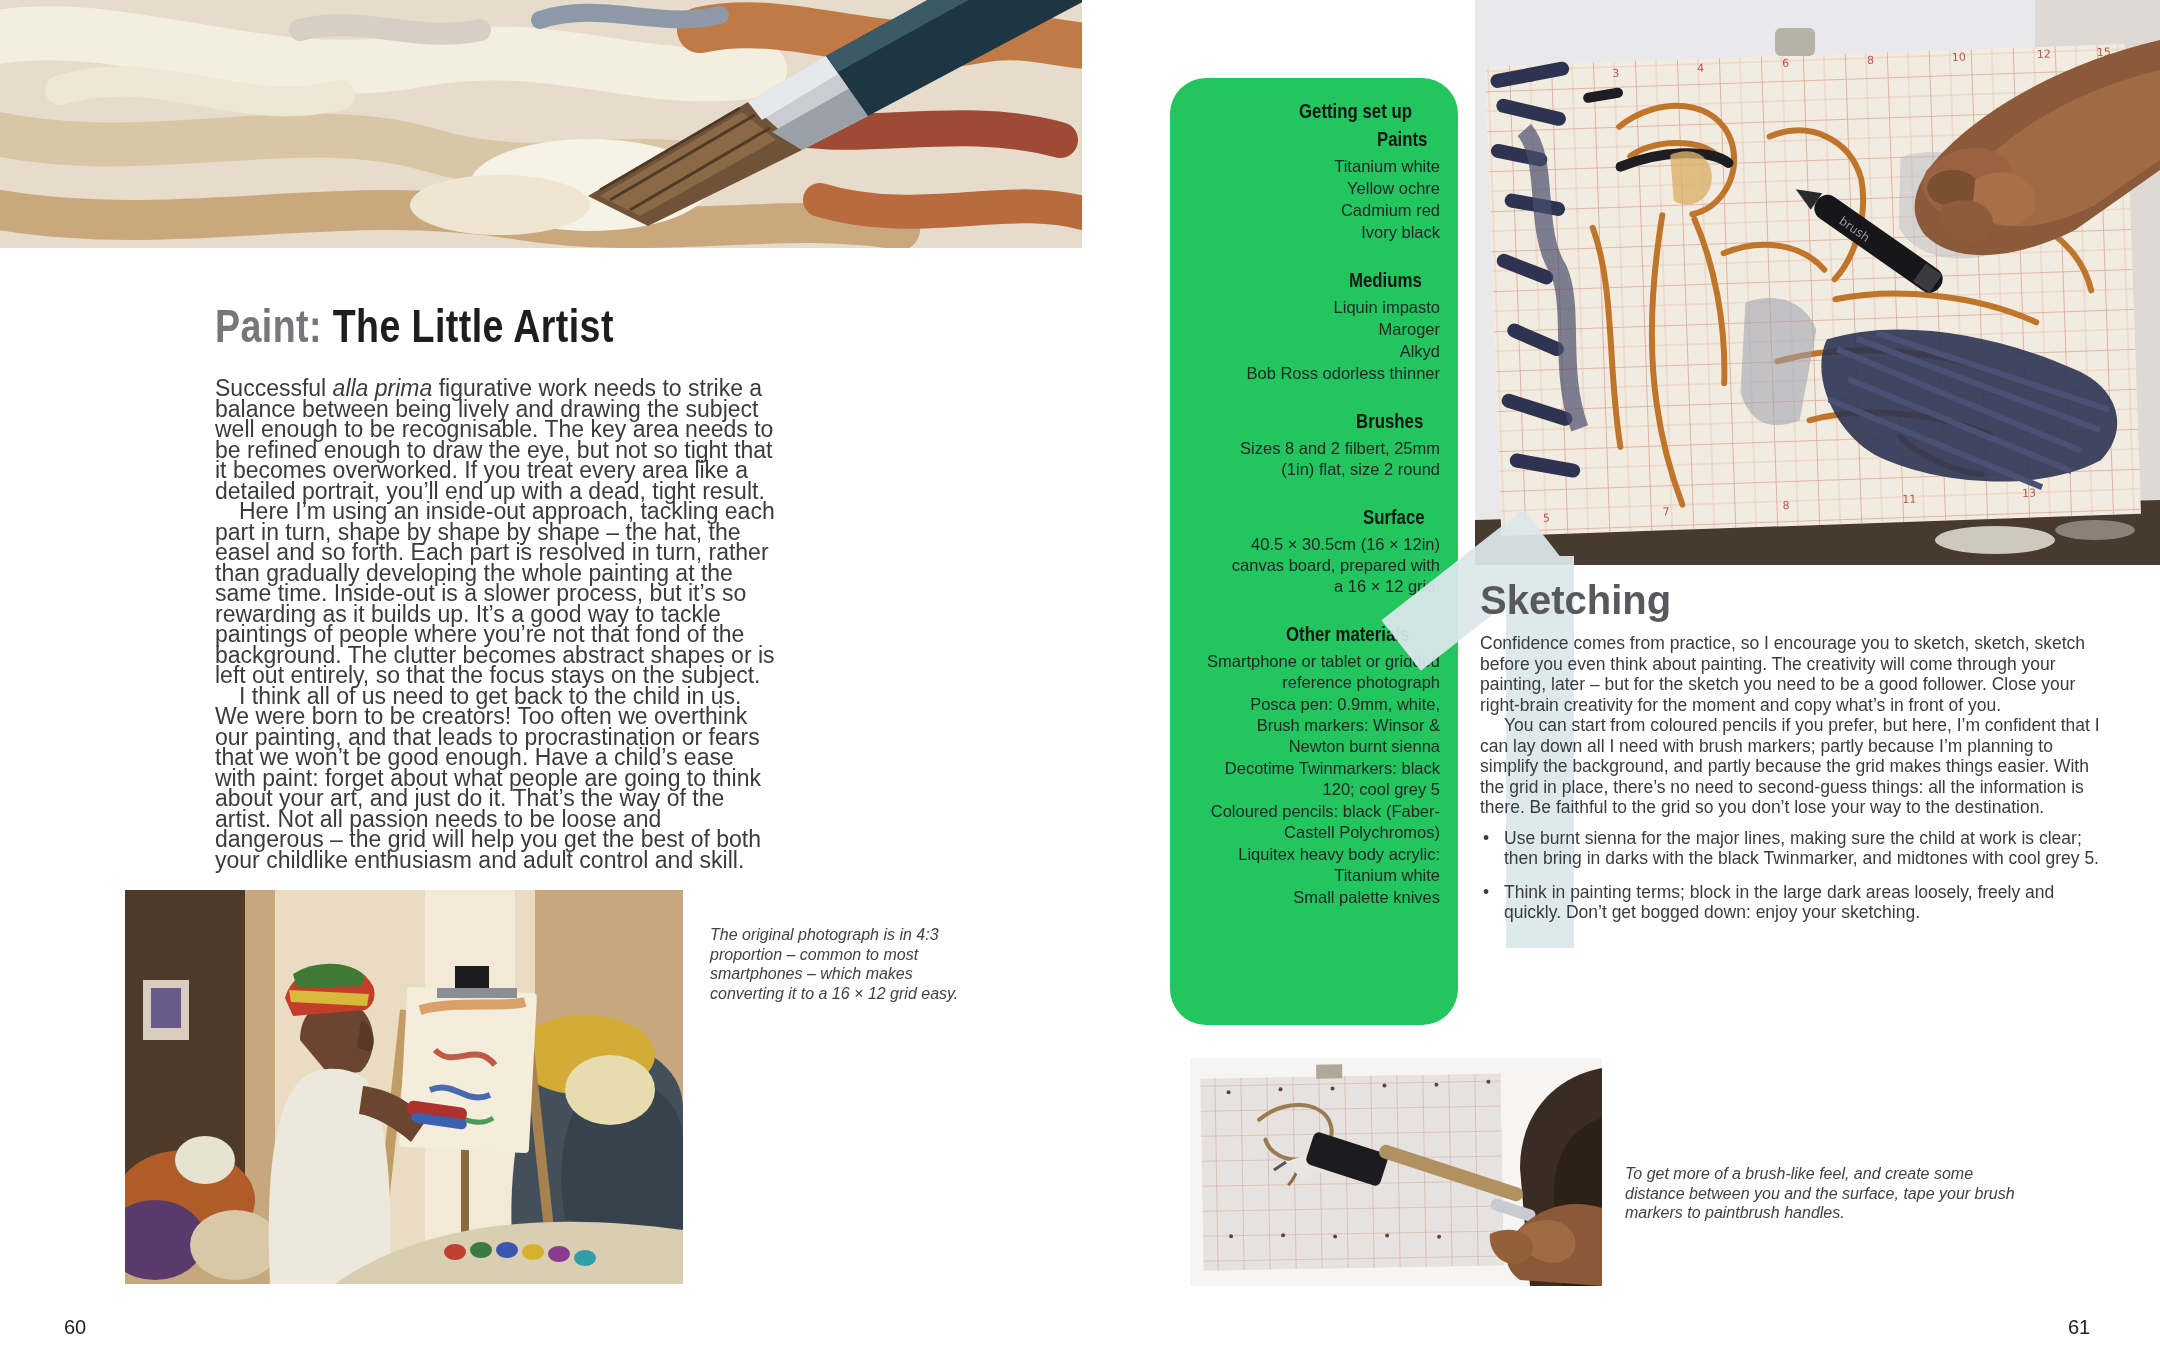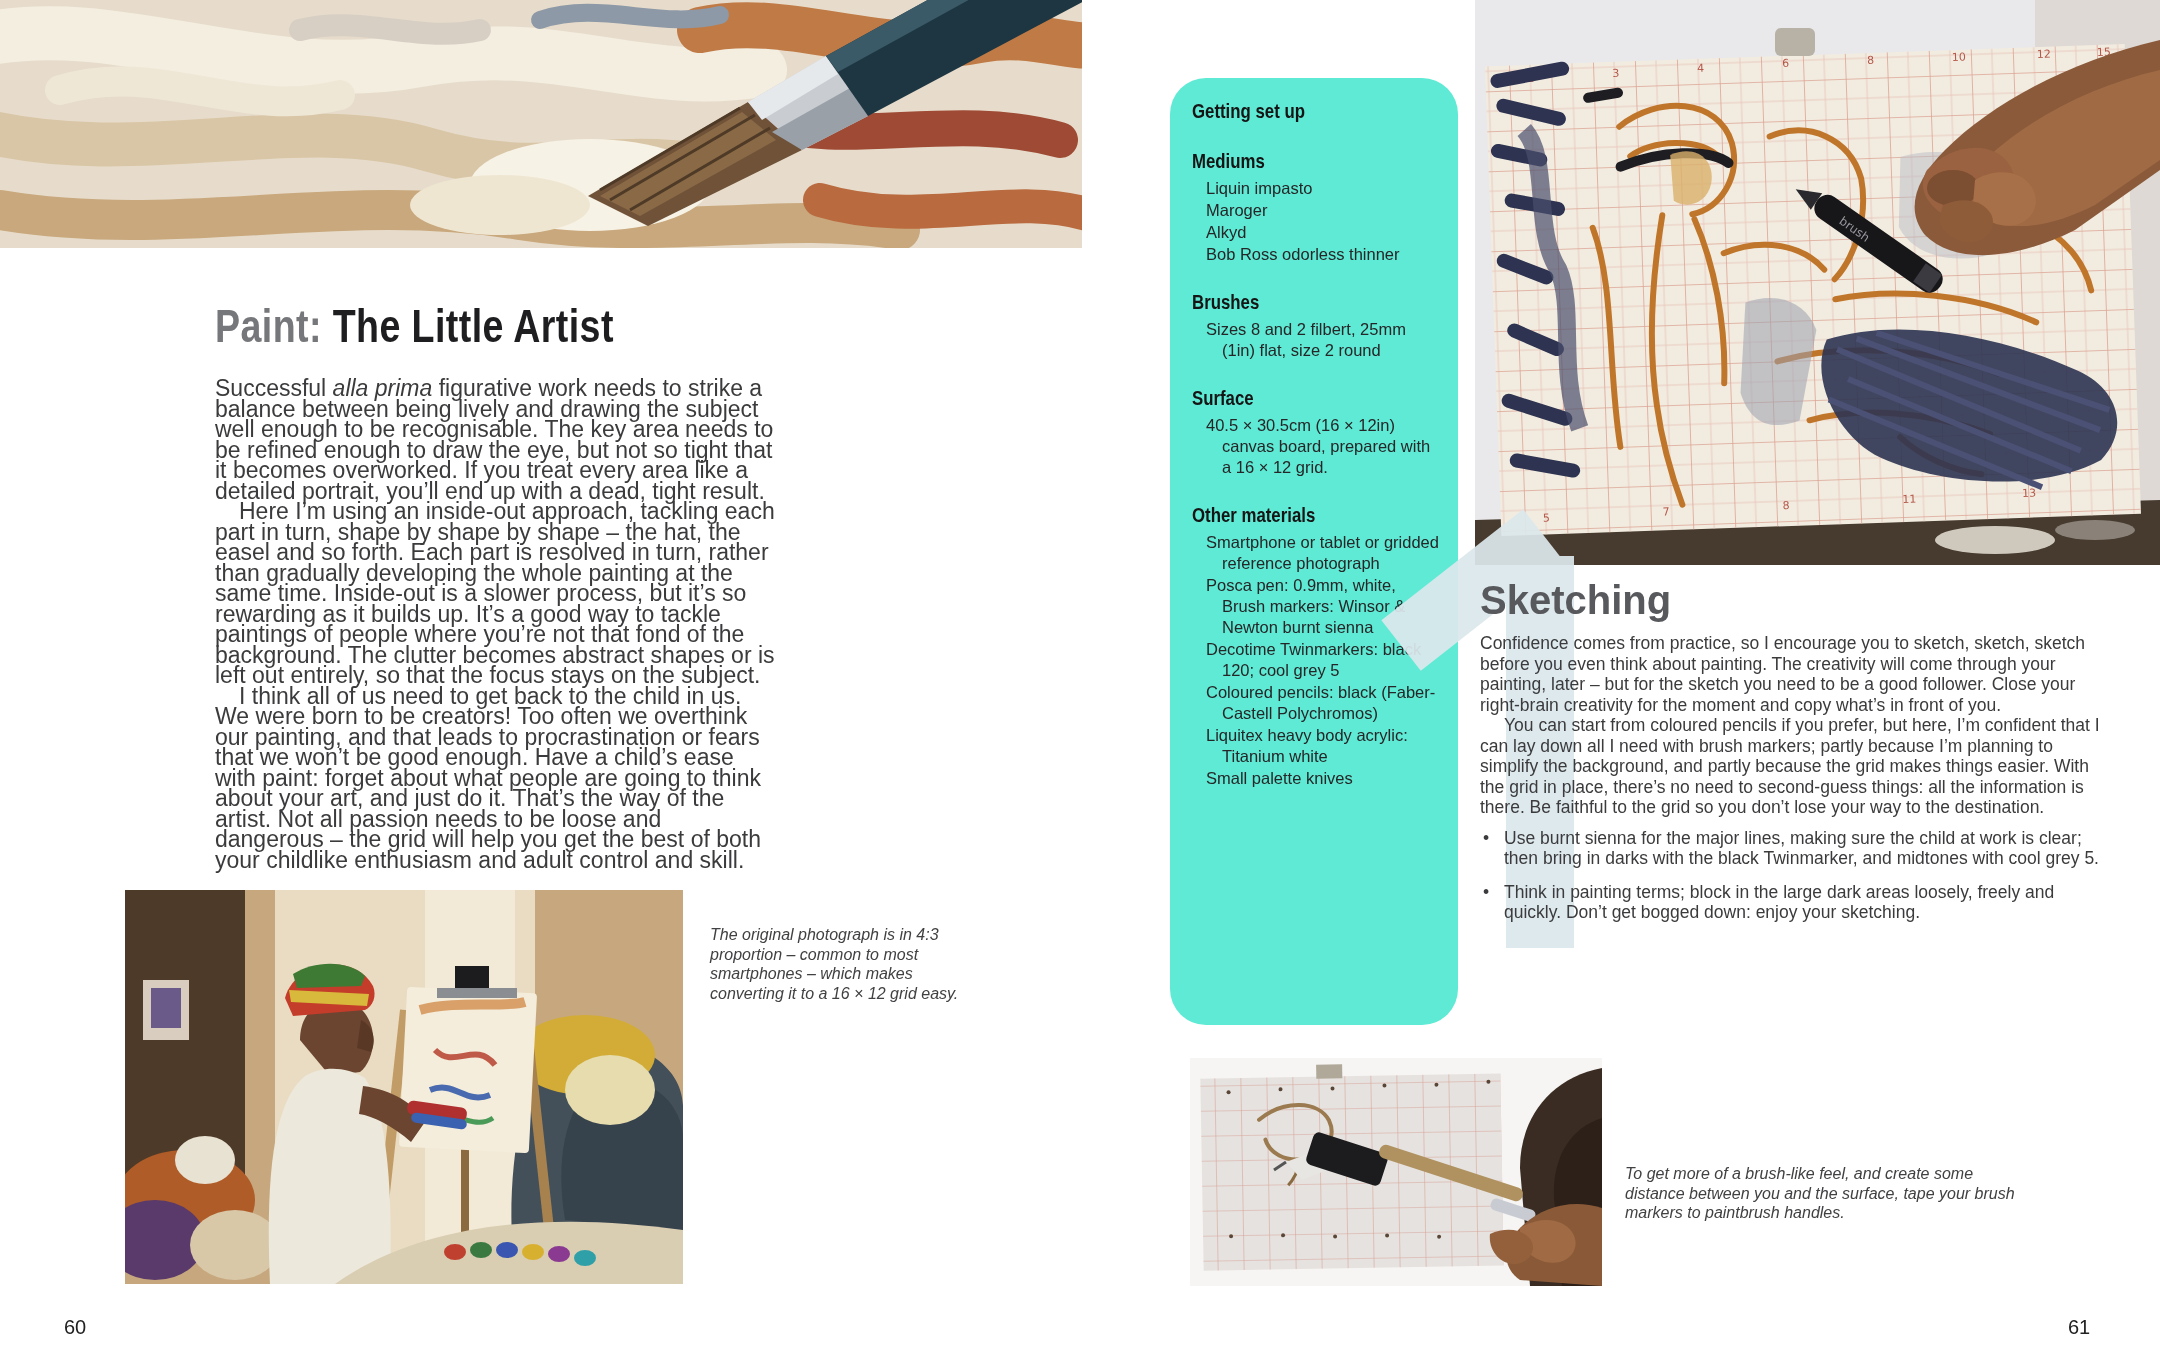--- a/index.html
+++ b/index.html
@@ -17,22 +17,22 @@
   .title-main{color:#1e1e20;}
   .body-col{left:215px;top:378px;width:560px;z-index:3;font-size:23px;line-height:20.5px;color:#3b3b3d;}
   .body-col p{margin:0;}
   .indent{text-indent:24px;}
   .em{font-style:italic;}
   .caption{font-style:italic;color:#414143;font-size:16px;line-height:19.5px;z-index:3;}
   .caption p{margin:0 0 8px 0;}
   .pagenum{font-size:20px;color:#222;z-index:3;}
   
   .sidebar{
-    left:1170px;top:78px;width:288px;height:947px;background:#5eead4;
-    border-radius:36px;z-index:1;box-sizing:border-box;padding:20px 18px 20px 22px;
+    left:1170px;top:78px;width:288px;height:947px;background:#22c55e;
+    border-radius:36px;z-index:1;box-sizing:border-box;padding:20px 18px 20px 22px;text-align:right;
   }
   .sb-title,.sb-head{font-weight:700;color:#151515;white-space:nowrap;}
   .sb-cond{transform:scaleX(.8);transform-origin:0 0;display:inline-block;font-size:21px;line-height:26px;}
   .sb-section{margin-top:24px;}
   .sb-section.first{margin-top:2px;}
   .sb-items{margin:4px 0 0 0;padding:0;list-style:none;font-size:16.5px;line-height:21px;color:#262628;}
   .sb-items li{padding-left:30px;text-indent:-16px;margin:0 0 1px 0;}
   
   .step-numeral{left:1380px;top:500px;z-index:2;}
   .sketch-col{left:1480px;top:578px;width:630px;z-index:3;}
@@ -139,20 +139,29 @@
 
 <div class="abs caption" style="left:710px;top:925px;width:272px;">
   <p>The original photograph is in 4:3 proportion – common to most smartphones – which makes converting it to a 16 × 12 grid easy.</p>
 </div>
 
 <div class="abs pagenum" style="left:64px;top:1316px;">60</div>
 
 <div class="abs sidebar">
   <div class="sb-title"><span class="sb-cond">Getting set up</span></div>
 
+  <div class="sb-section first">
+    <div class="sb-head"><span class="sb-cond">Paints</span></div>
+    <ul class="sb-items">
+      <li>Titanium white</li>
+      <li>Yellow ochre</li>
+      <li>Cadmium red</li>
+      <li>Ivory black</li>
+    </ul>
+  </div>
 
   <div class="sb-section">
     <div class="sb-head"><span class="sb-cond">Mediums</span></div>
     <ul class="sb-items">
       <li>Liquin impasto</li>
       <li>Maroger</li>
       <li>Alkyd</li>
       <li>Bob Ross odorless thinner</li>
     </ul>
   </div>

